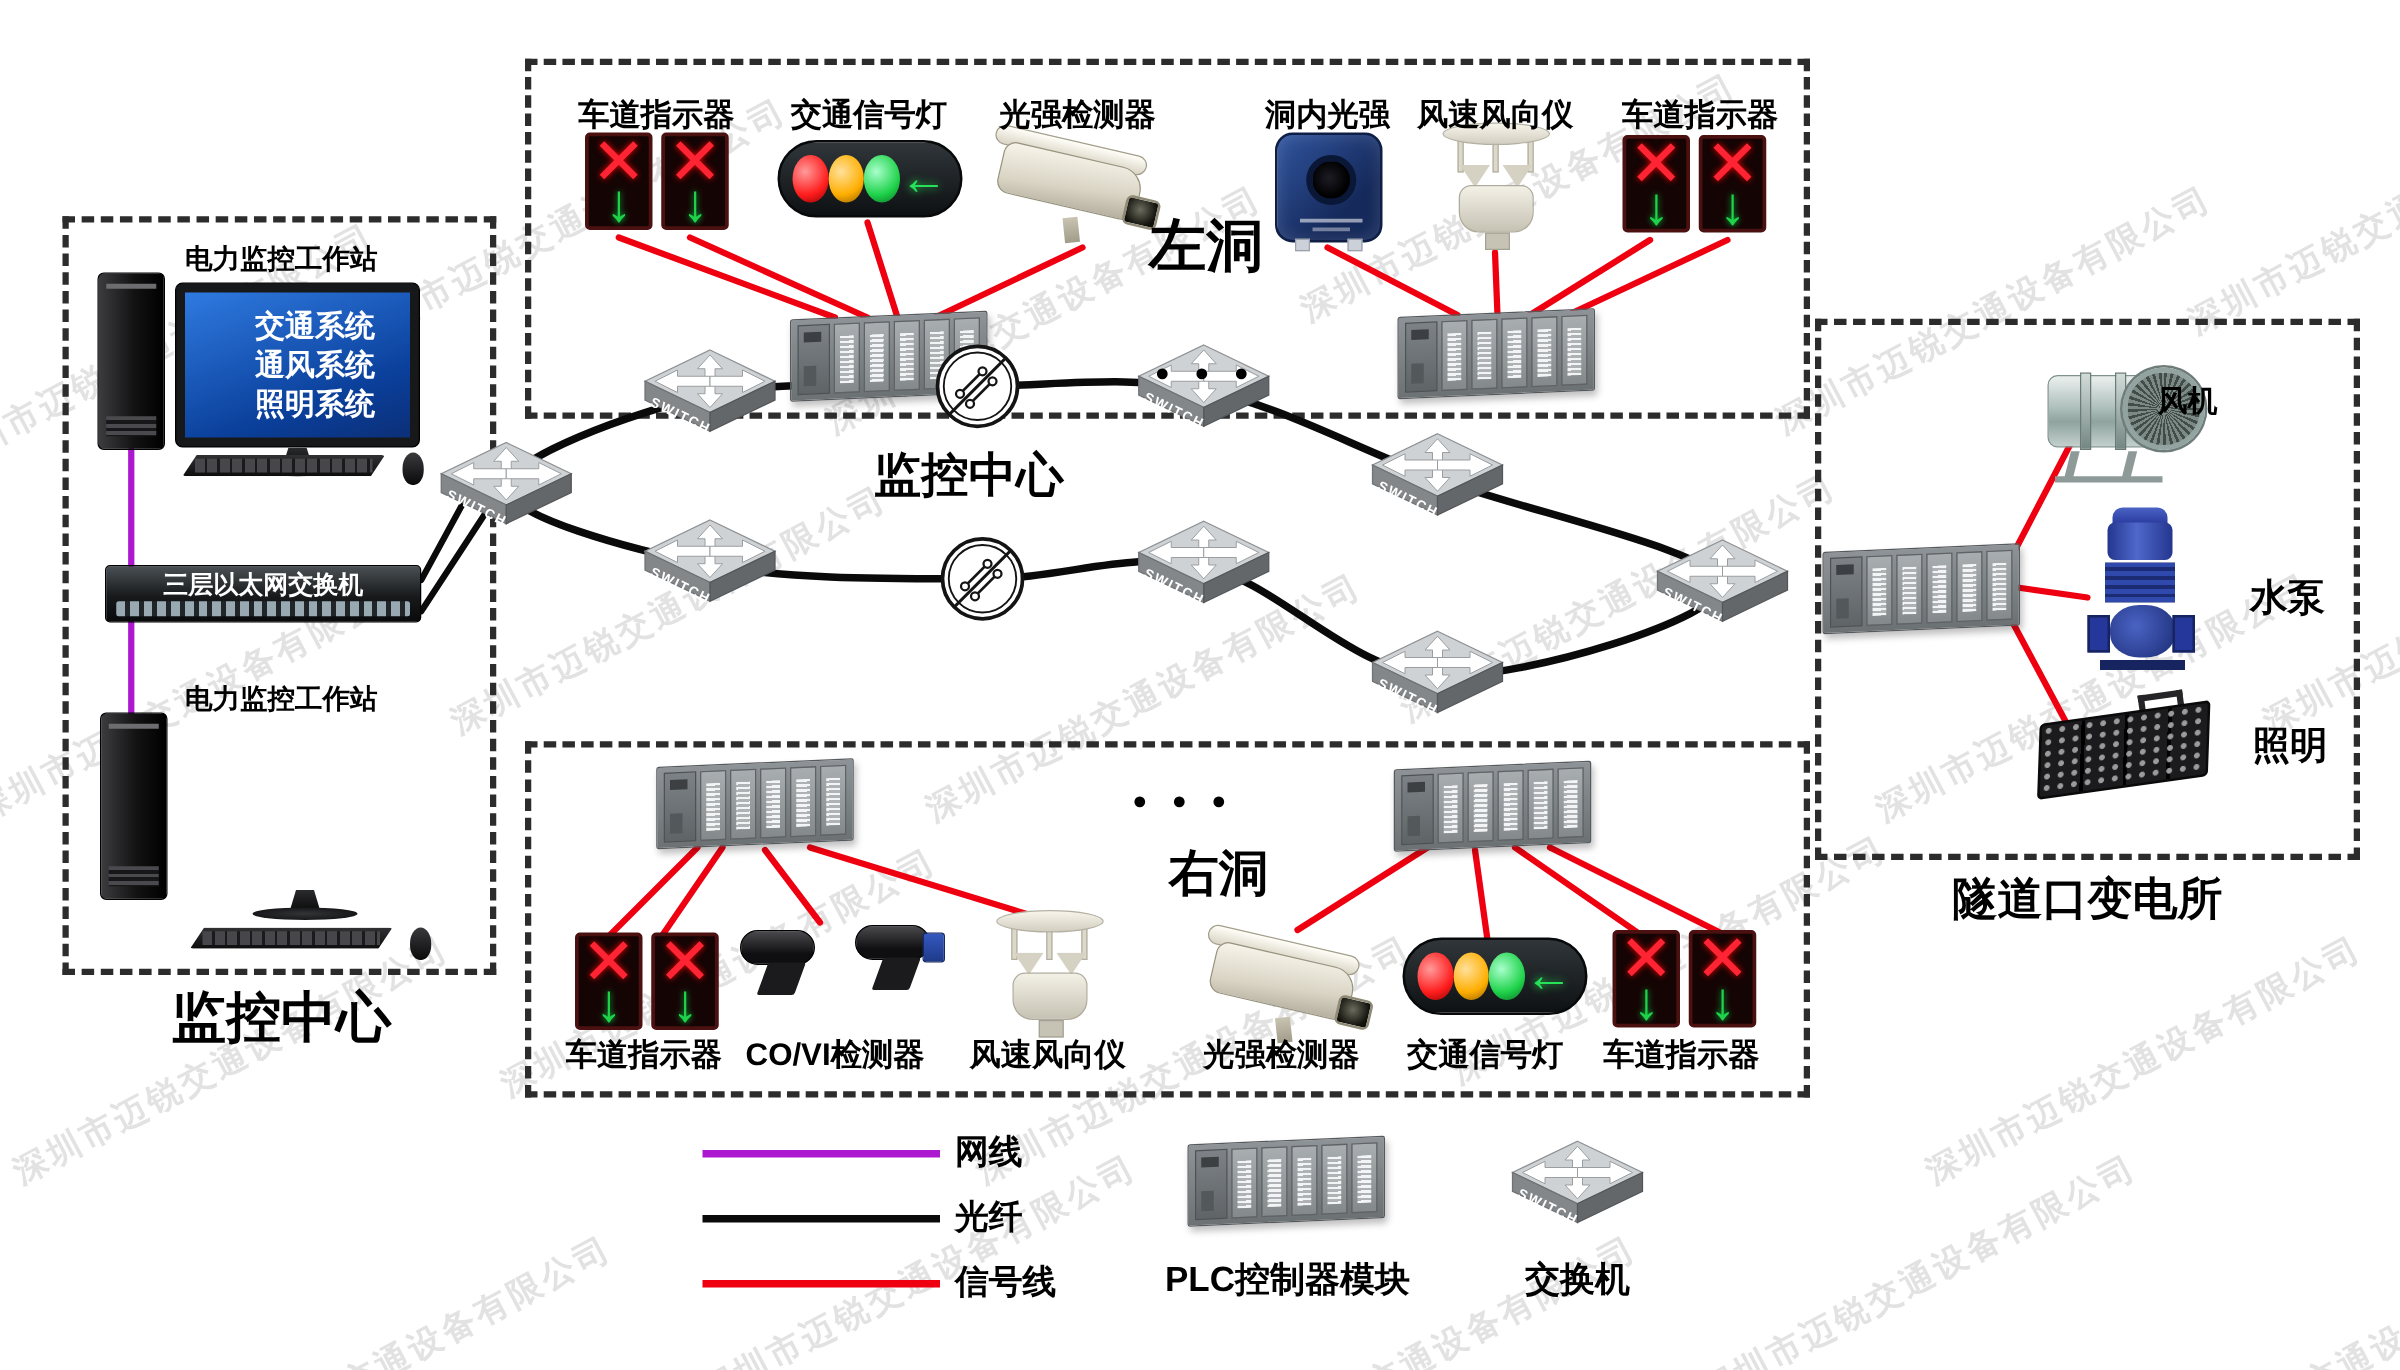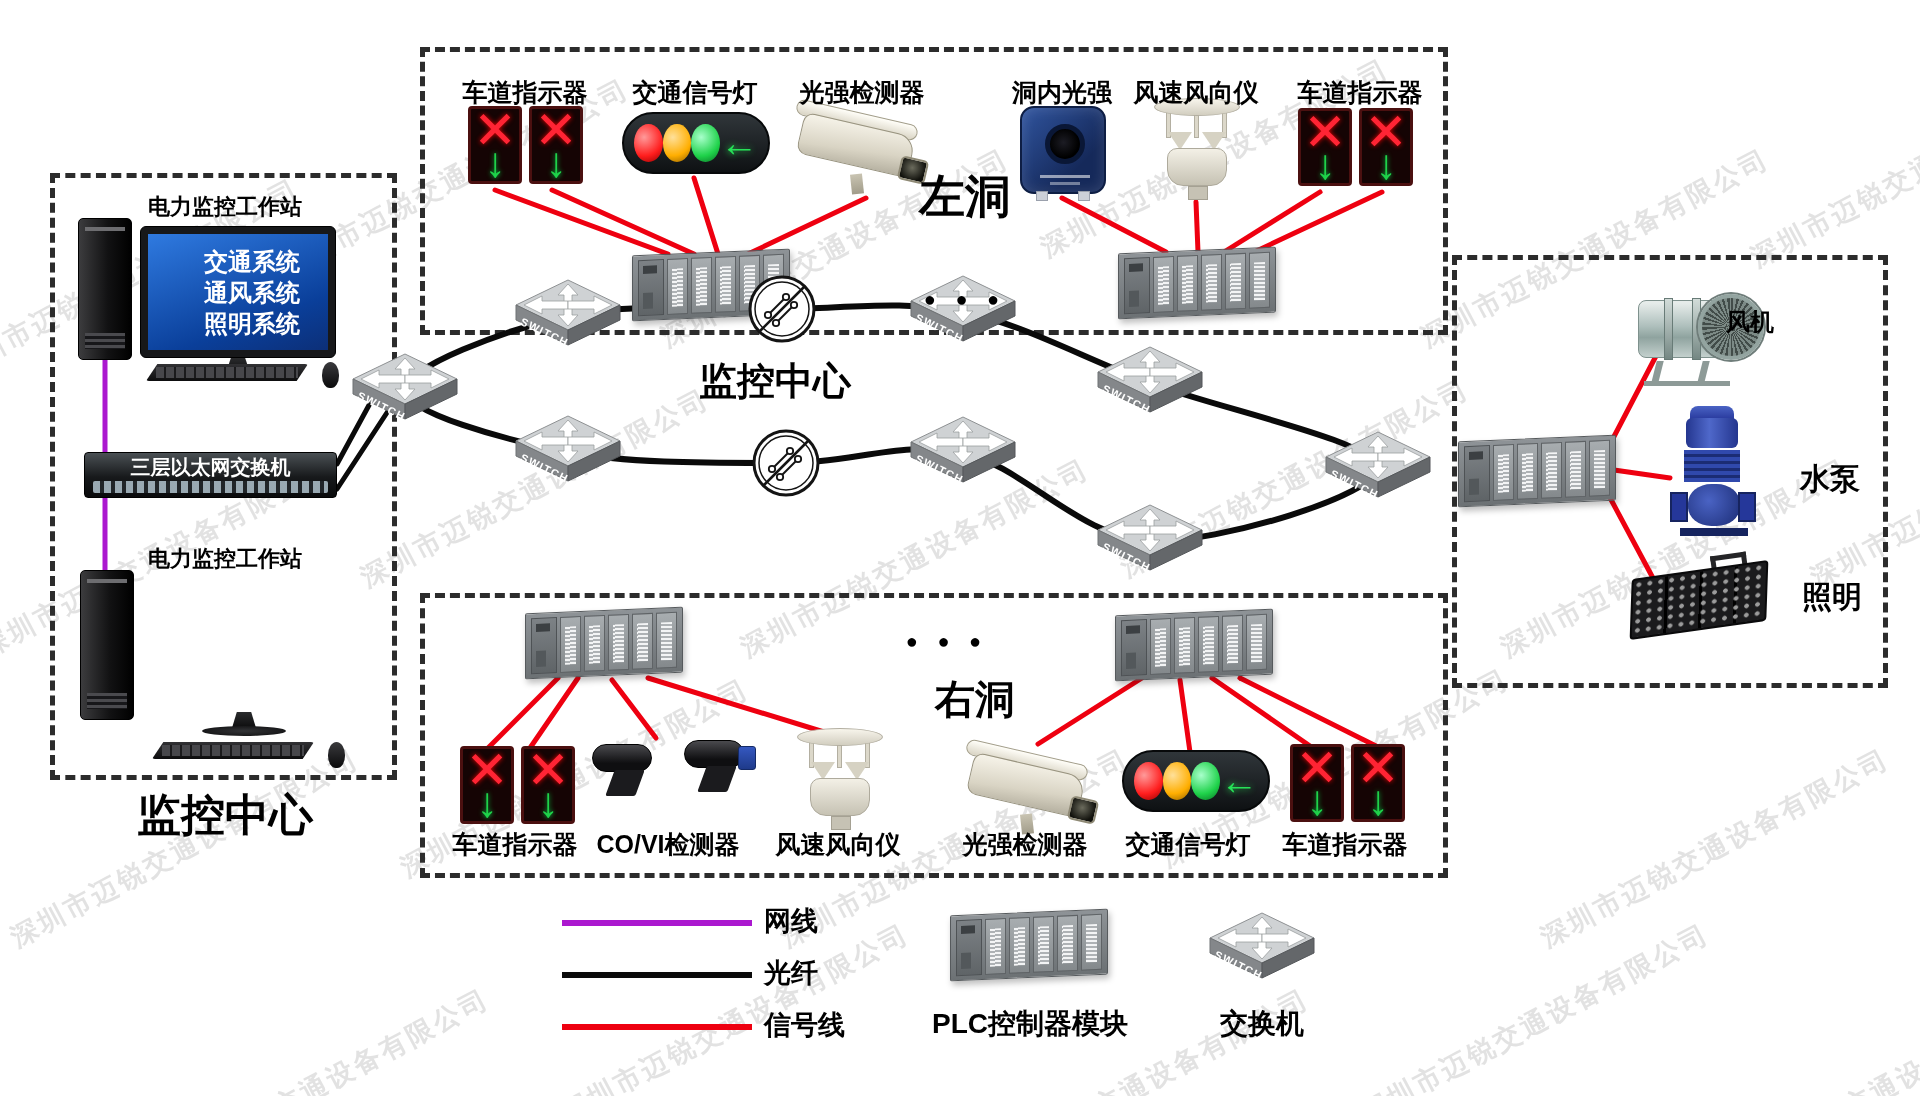--- a/index.html
+++ b/index.html
@@ -572,20 +572,21 @@
     <div class="pump-flange" style="left:-4px"></div>
     <div class="pump-flange" style="left:64px"></div>
     <div class="pump-base"></div>
   </div>
   <div class="lbl" style="left:1780px;top:462px;width:100px;font-size:30px">水泵</div>
   <div class="flood" style="left:1628px;top:554px">
     <div class="flood-mount"></div>
     <div class="flood-panel"></div>
   </div>
   <div class="lbl" style="left:1782px;top:580px;width:100px;font-size:30px">照明</div>
+  <div class="lbl lbl-big" style="left:1470px;top:698px;width:400px;font-size:36px">隧道口变电所</div>
 
   <div class="legend-swatch" style="position: absolute; left: 562px; top: 920px; width: 190px; height: 6px; z-index: 5; background: rgb(171, 24, 207);"></div>
   <div class="legend-swatch" style="position: absolute; left: 562px; top: 972px; width: 190px; height: 6px; z-index: 5; background: rgb(10, 10, 10);"></div>
   <div class="legend-swatch" style="position: absolute; left: 562px; top: 1024px; width: 190px; height: 6px; z-index: 5; background: rgb(238, 0, 16);"></div>
   <div class="lbl" style="left:764px;top:906px;width:150px;font-size:27px;text-align:left">网线</div>
   <div class="lbl" style="left:764px;top:958px;width:150px;font-size:27px;text-align:left">光纤</div>
   <div class="lbl" style="left:764px;top:1010px;width:150px;font-size:27px;text-align:left">信号线</div>
   <div class="mount" style="left:950px;top:912px">
   <div class="plc">
     <div class="plc-cpu"></div>

